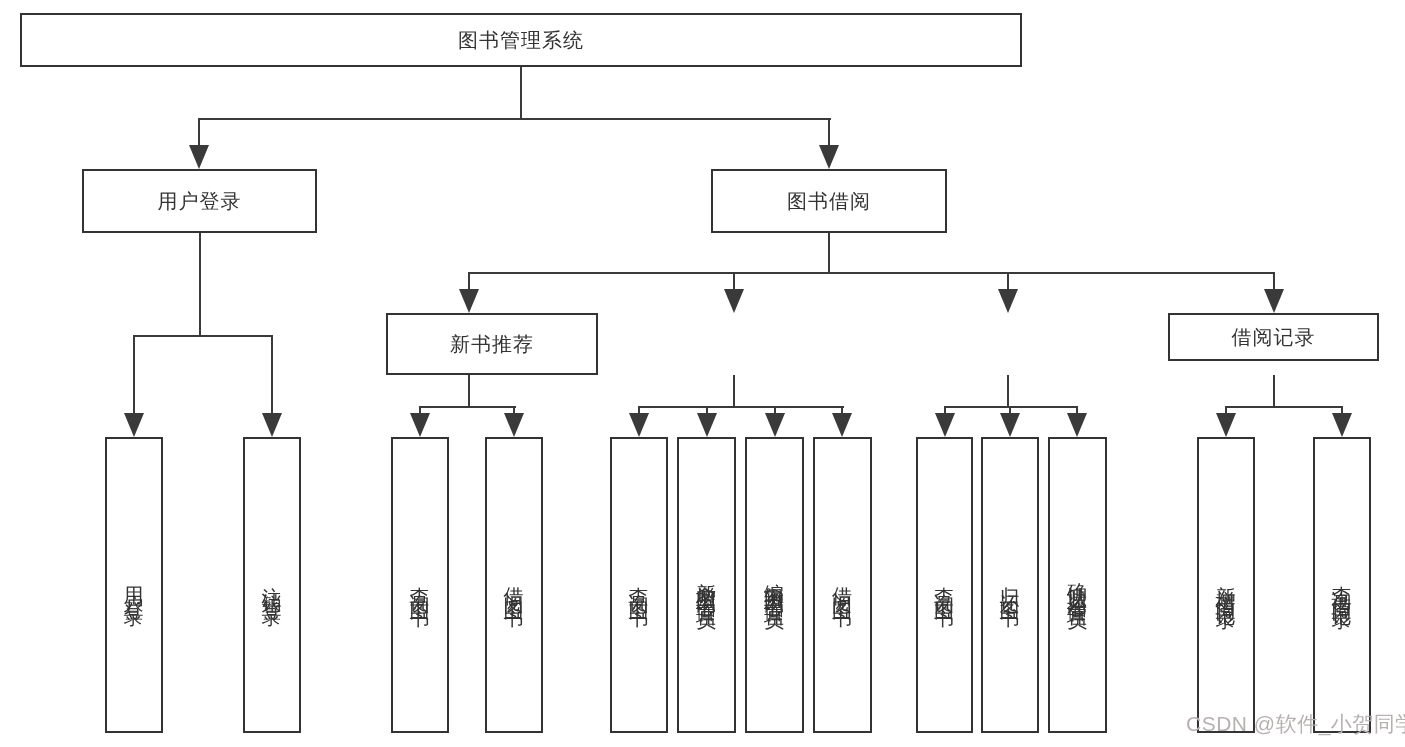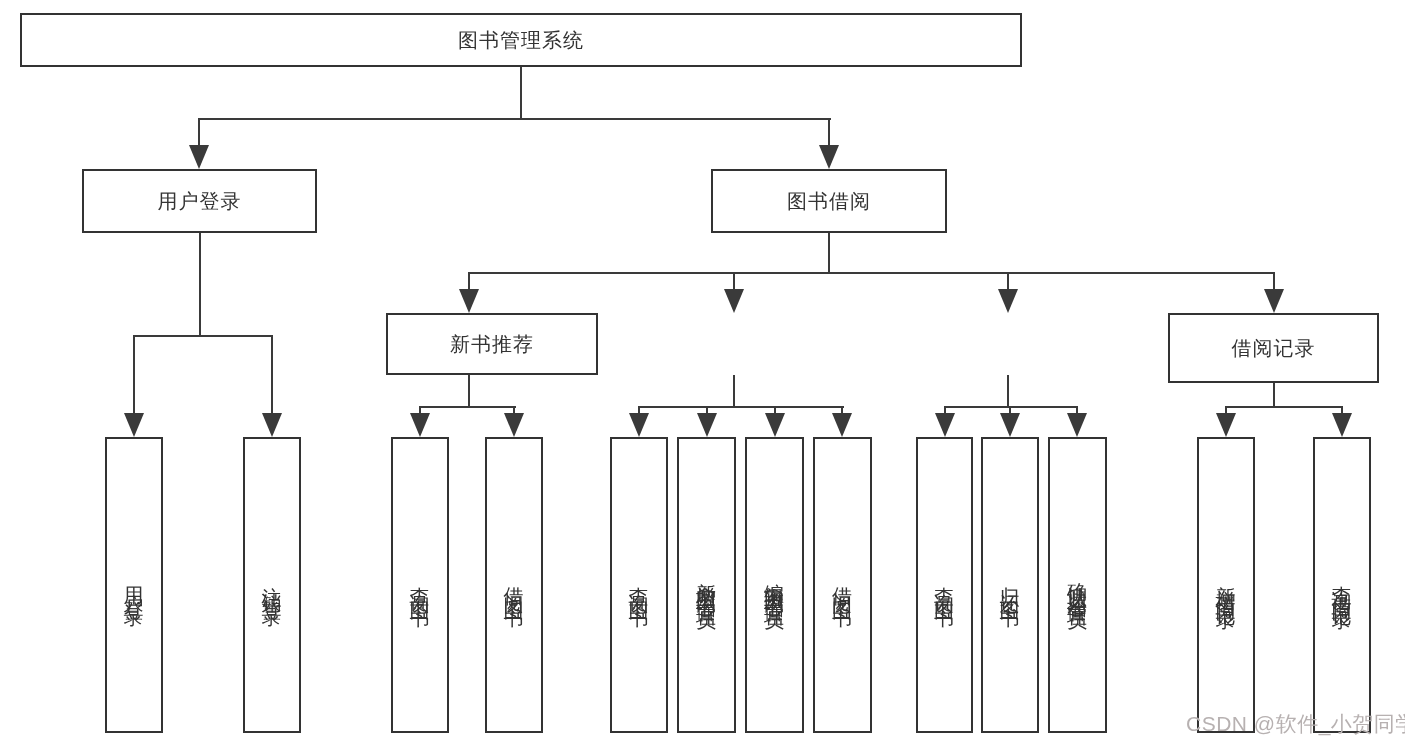--- a/index.html
+++ b/index.html
@@ -121,21 +121,21 @@
   <div class="arrow" style="left:1216px;top:413px;"></div>
   <div class="vline" style="left:1341px;top:406px;height:10px;"></div>
   <div class="arrow" style="left:1332px;top:413px;"></div>
 
   <div class="box" style="left:20px;top:13px;width:1002px;height:54px;">图书管理系统</div>
 
   <div class="box" style="left:82px;top:169px;width:235px;height:64px;">用户登录</div>
   <div class="box" style="left:711px;top:169px;width:236px;height:64px;">图书借阅</div>
 
   <div class="box" style="left:363px;top:313px;width:212px;height:62px;margin-left:23px;">新书推荐</div>
-  <div class="box" style="left:1168px;top:313px;width:211px;height:70px;">借阅记录</div>
+  <div class="box" style="left:1168px;top:313px;width:211px;height:48px;">借阅记录</div>
 
   <div class="vbox" style="left:105px;top:437px;width:58px;height:296px;">用户登录</div>
   <div class="vbox" style="left:243px;top:437px;width:58px;height:296px;">注销登录</div>
 
   <div class="vbox" style="left:391px;top:437px;width:58px;height:296px;">查询图书</div>
   <div class="vbox" style="left:485px;top:437px;width:58px;height:296px;">借阅图书</div>
 
   <div class="vbox" style="left:610px;top:437px;width:58px;height:296px;">查询图书</div>
   <div class="vbox" style="left:677px;top:437px;width:59px;height:296px;letter-spacing:4px;">新增图书（管理员）</div>
   <div class="vbox" style="left:745px;top:437px;width:59px;height:296px;letter-spacing:4px;">编辑图书（管理员）</div>

